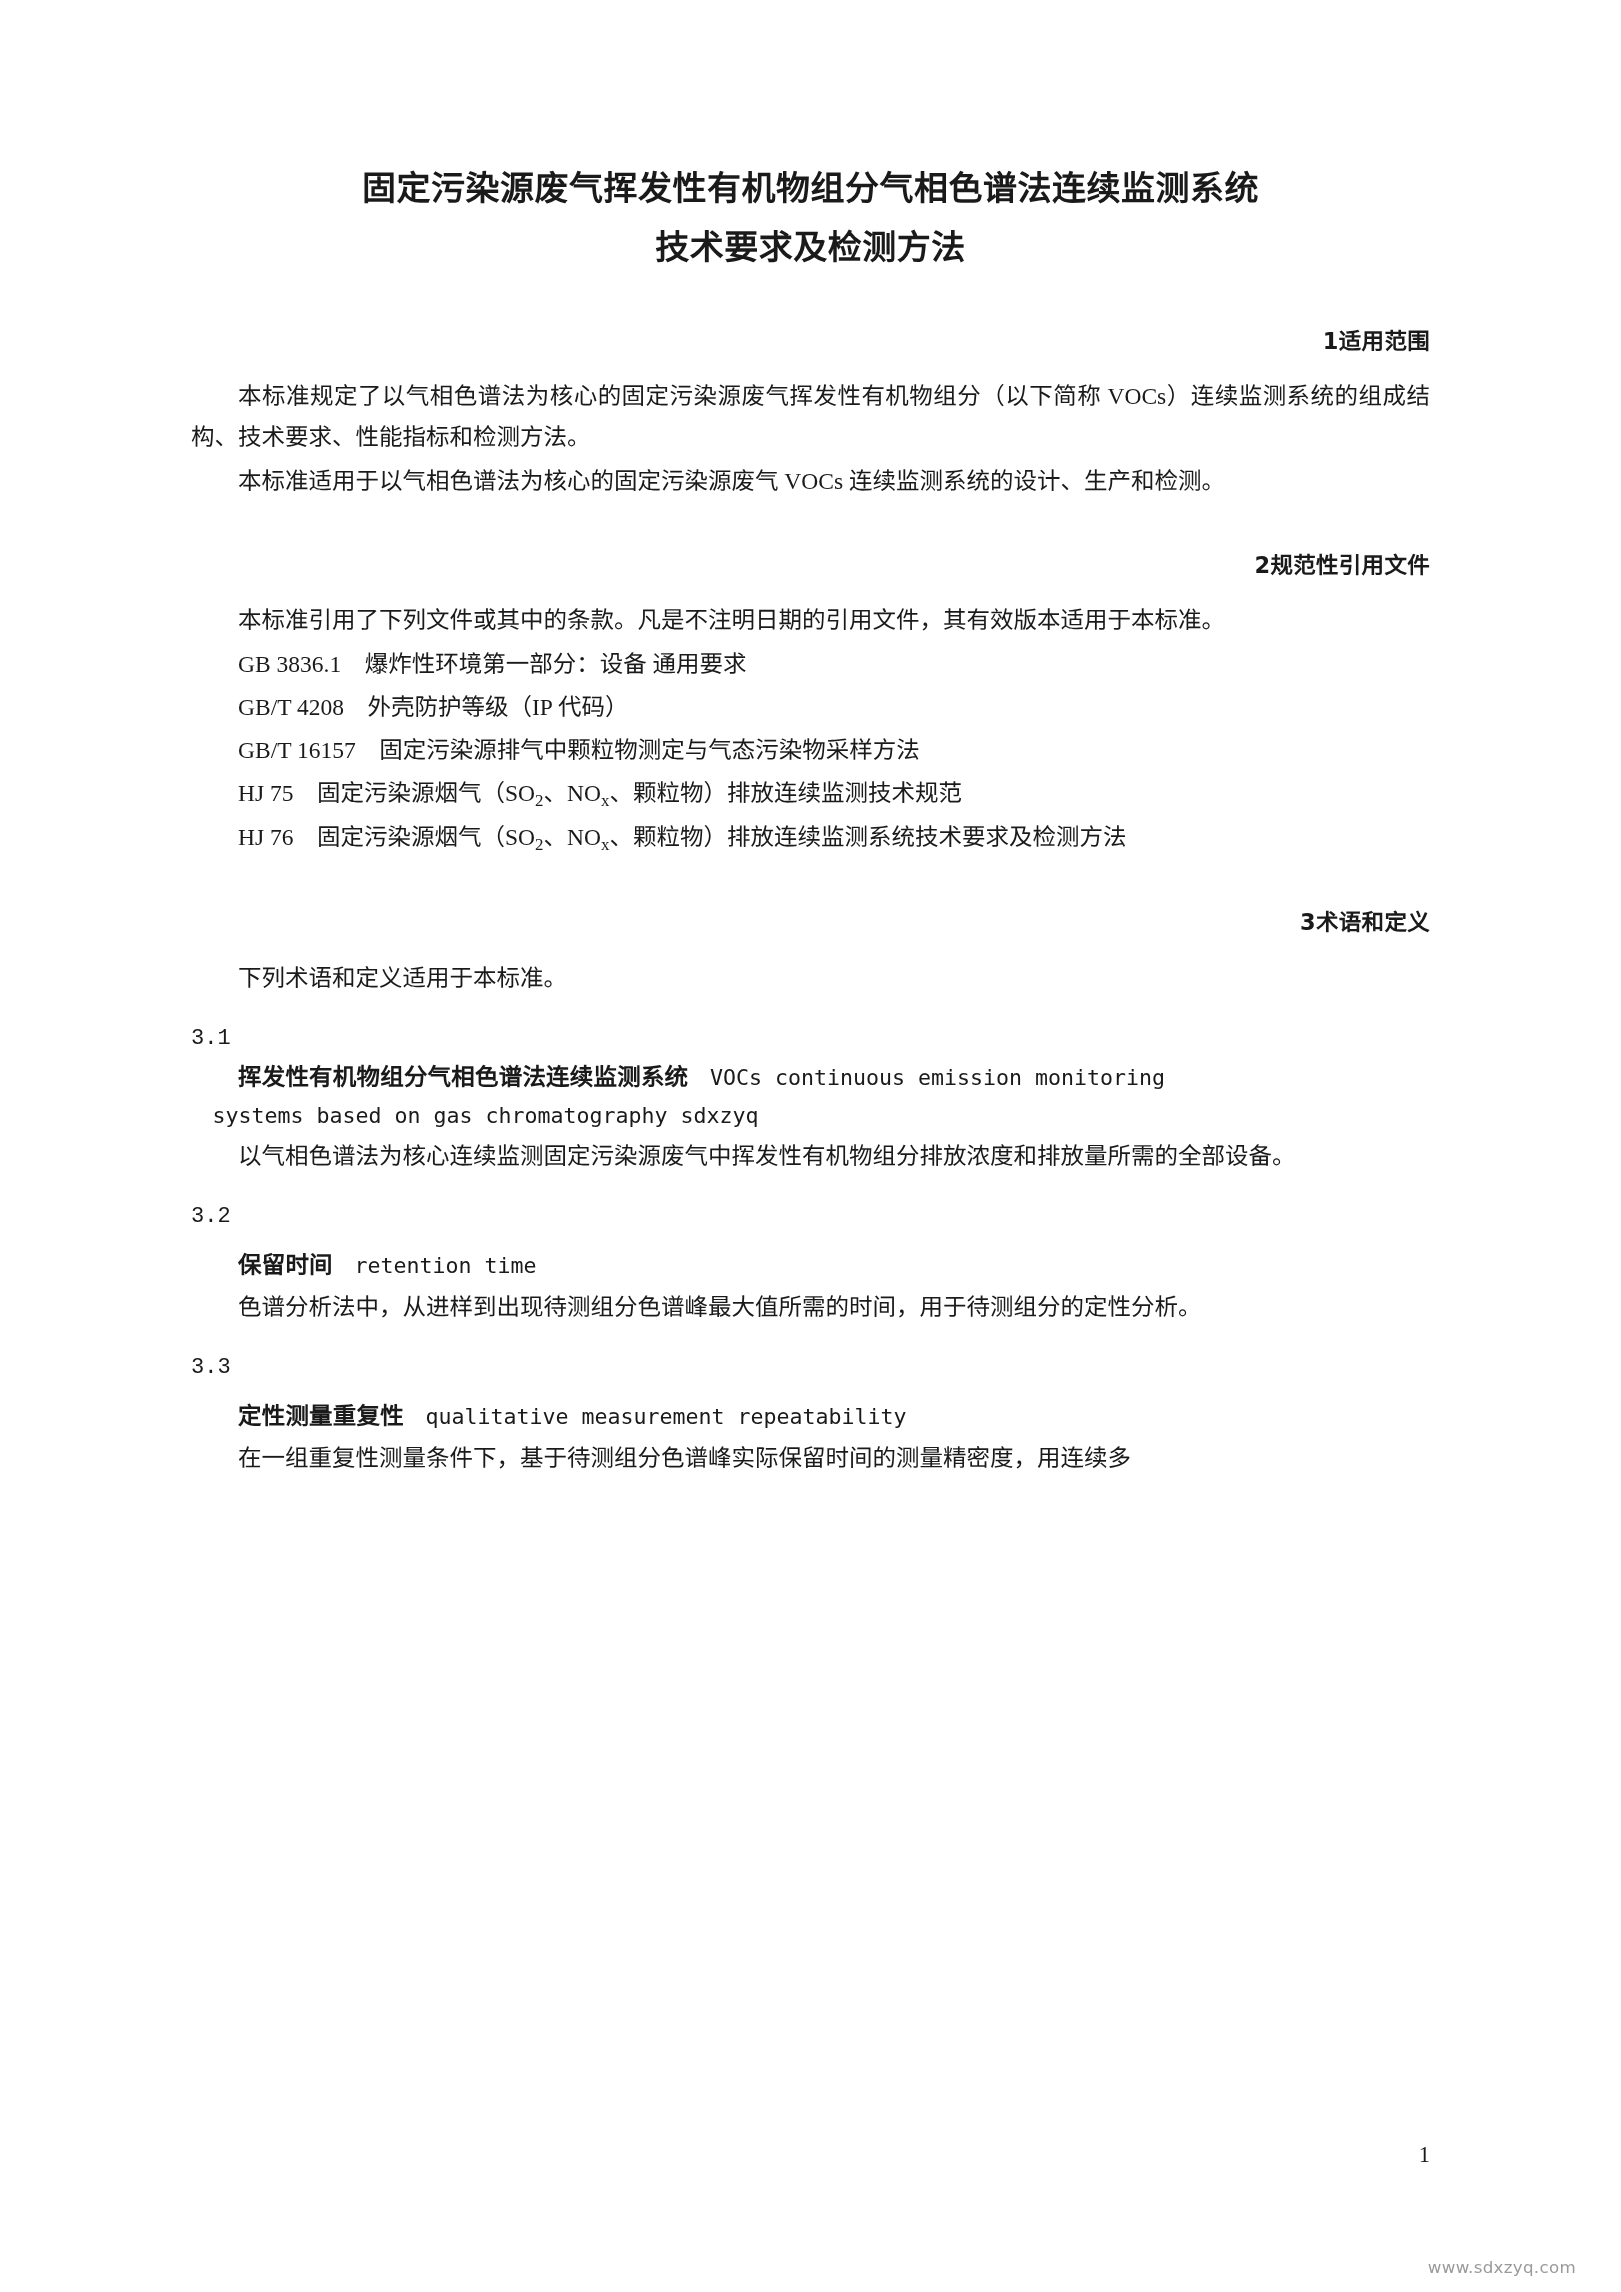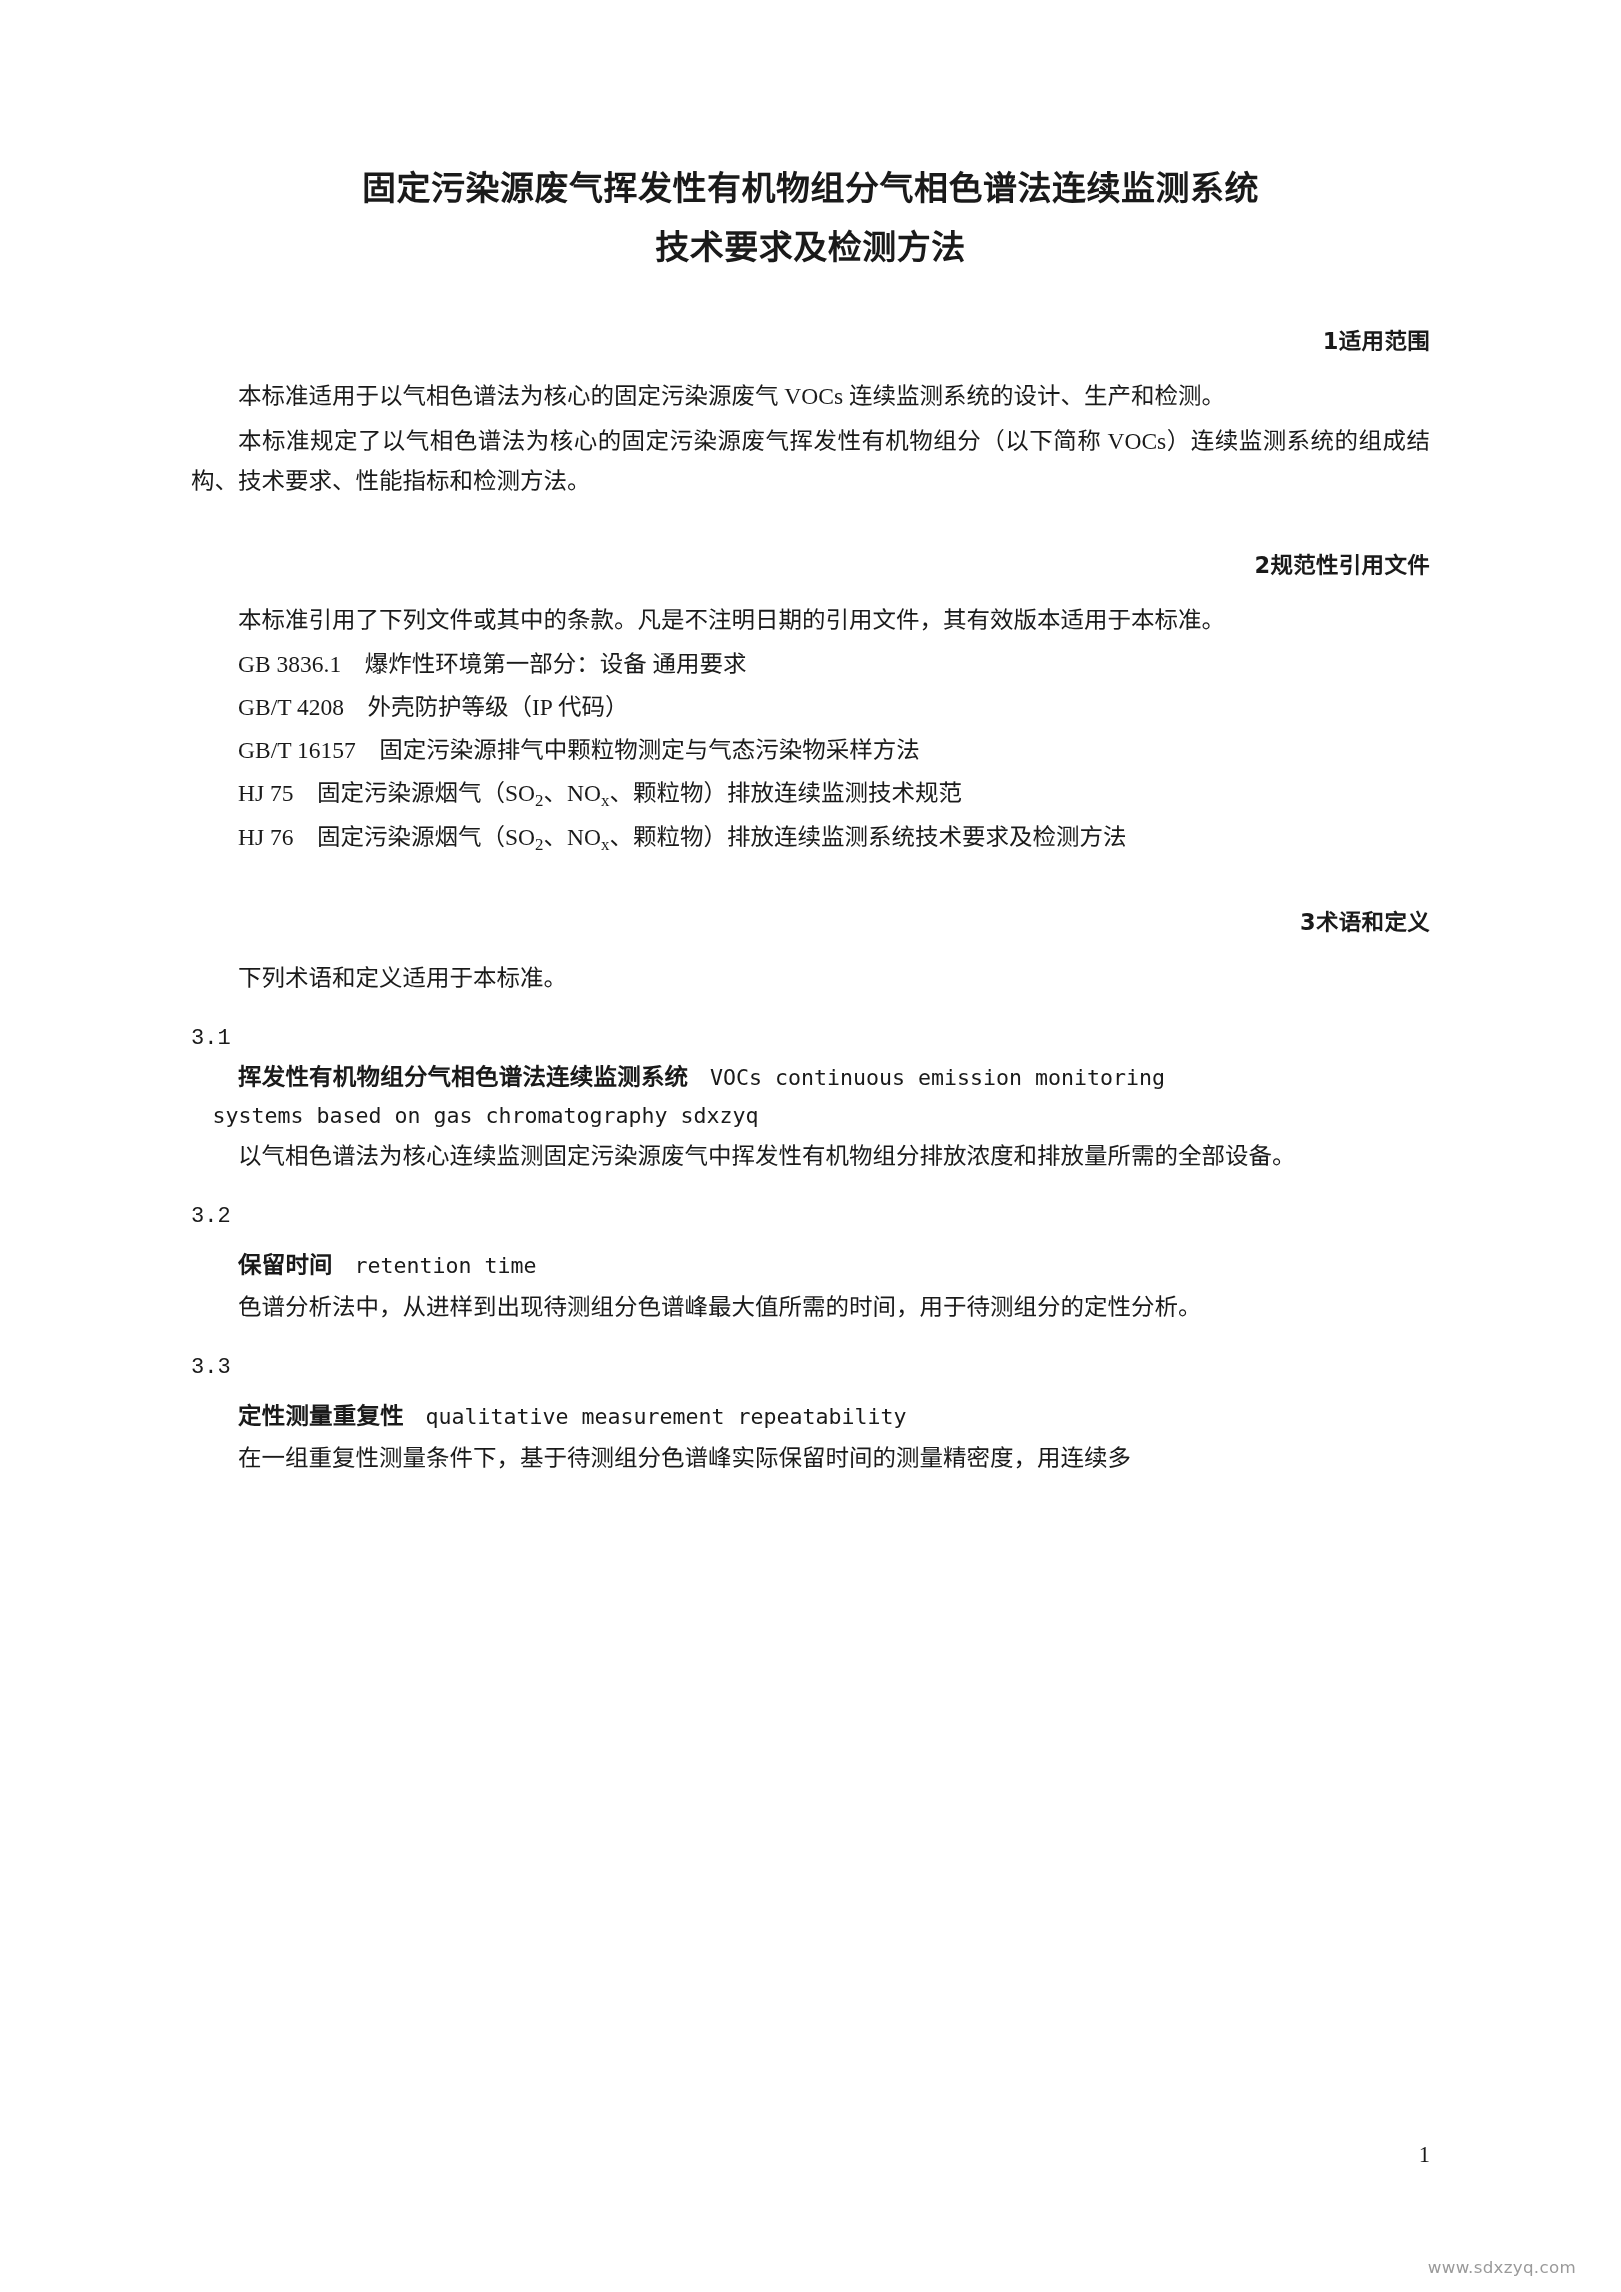--- a/index.html
+++ b/index.html
@@ -123,22 +123,22 @@
 <div class="page">
 
   <h1 class="doc-title">
     <span>固定污染源废气挥发性有机物组分气相色谱法连续监测系统</span>
     <span class="line2">技术要求及检测方法</span>
   </h1>
 
   <div class="section-heading">
     <span class="num">1</span><span>适用范围</span>
   </div>
+  <p class="indent">本标准规定了以气相色谱法为核心的固定污染源废气挥发性有机物组分（以下简称 VOCs）连续监测系统的组成结构、技术要求、性能指标和检测方法。</p>
   <p class="indent">本标准适用于以气相色谱法为核心的固定污染源废气 VOCs 连续监测系统的设计、生产和检测。</p>
-  <p class="indent">本标准规定了以气相色谱法为核心的固定污染源废气挥发性有机物组分（以下简称 VOCs）连续监测系统的组成结构、技术要求、性能指标和检测方法。</p>
 
   <div class="section-heading">
     <span class="num">2</span><span>规范性引用文件</span>
   </div>
   <p class="indent">本标准引用了下列文件或其中的条款。凡是不注明日期的引用文件，其有效版本适用于本标准。</p>
   <div class="refs">
     <p>GB 3836.1　爆炸性环境第一部分：设备 通用要求</p>
     <p>GB/T 4208　外壳防护等级（IP 代码）</p>
     <p>GB/T 16157　固定污染源排气中颗粒物测定与气态污染物采样方法</p>
     <p>HJ 75　固定污染源烟气（SO<sub>2</sub>、NO<sub>x</sub>、颗粒物）排放连续监测技术规范</p>

